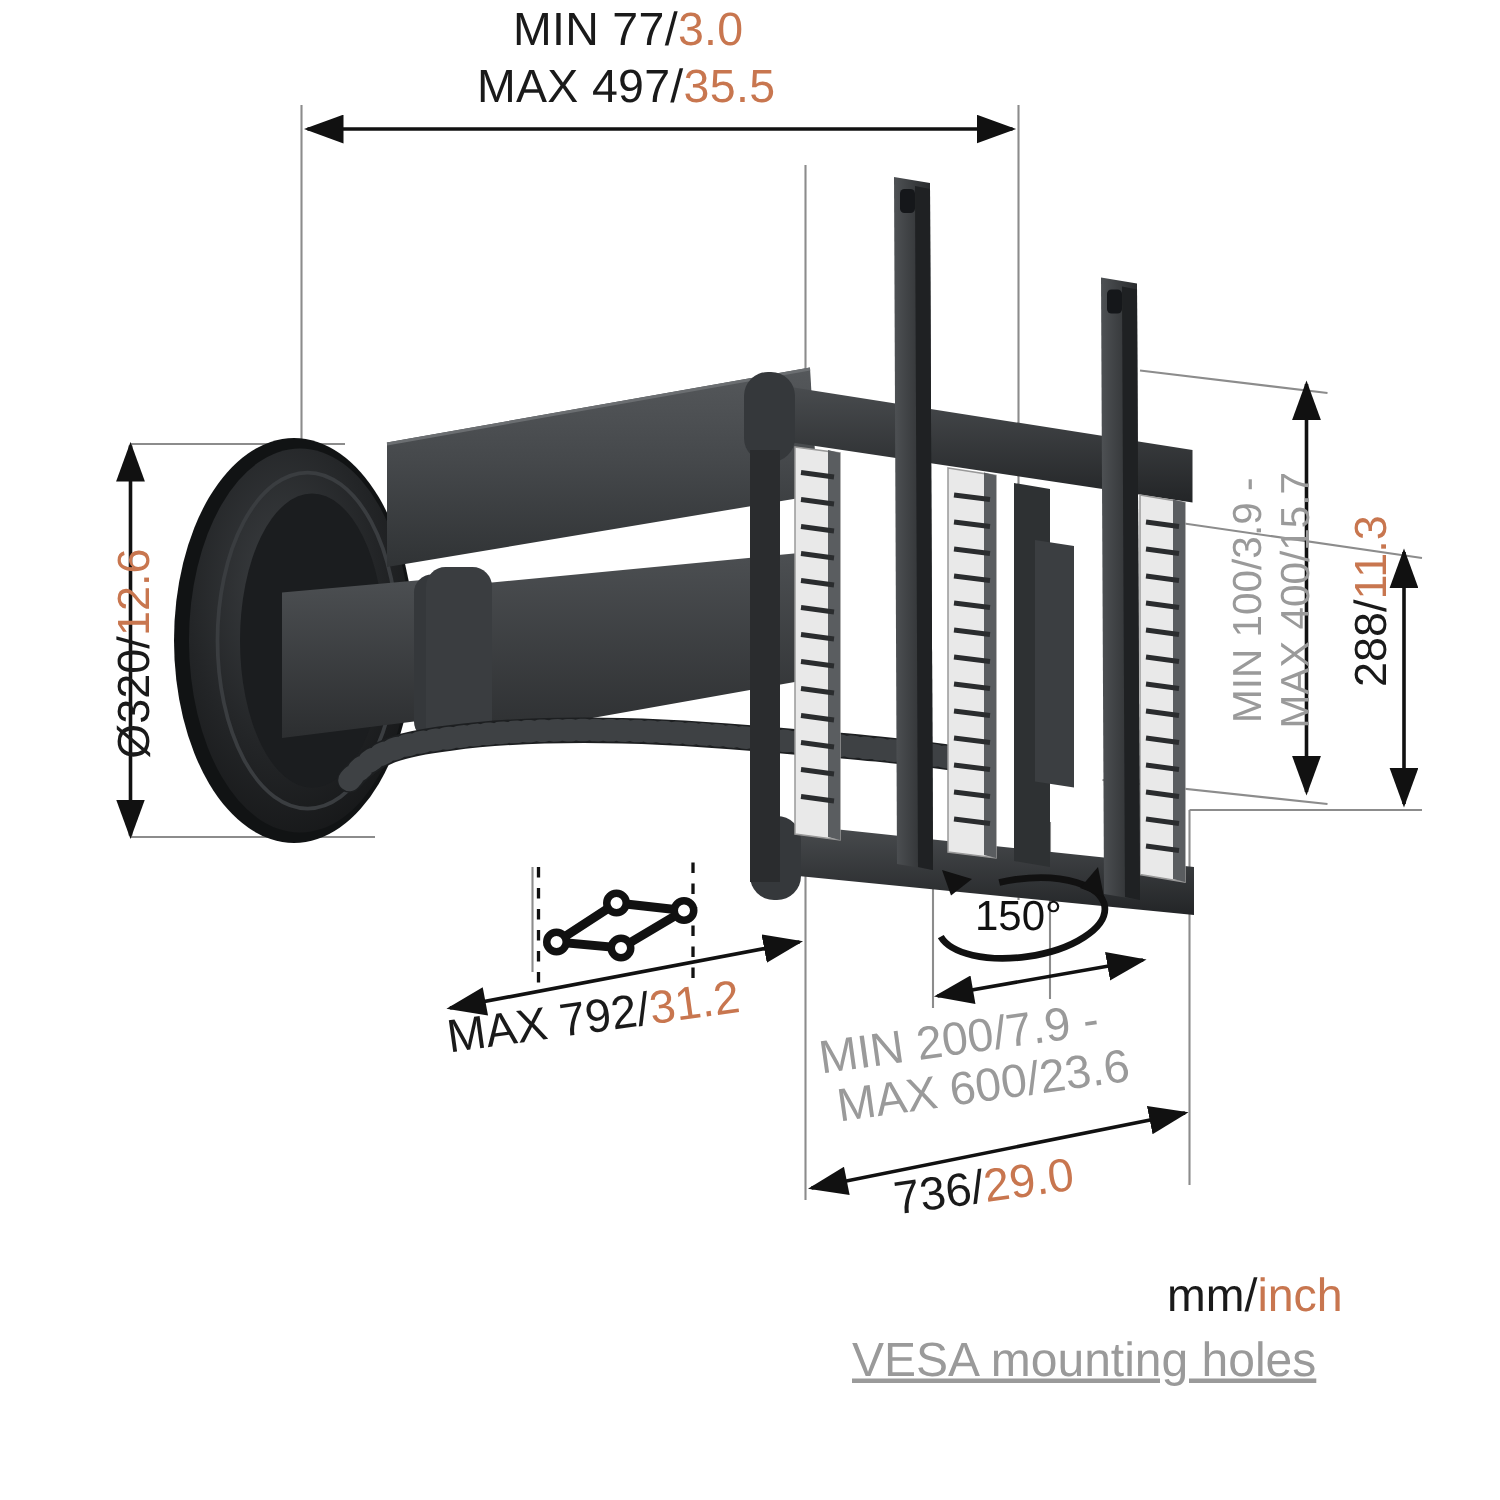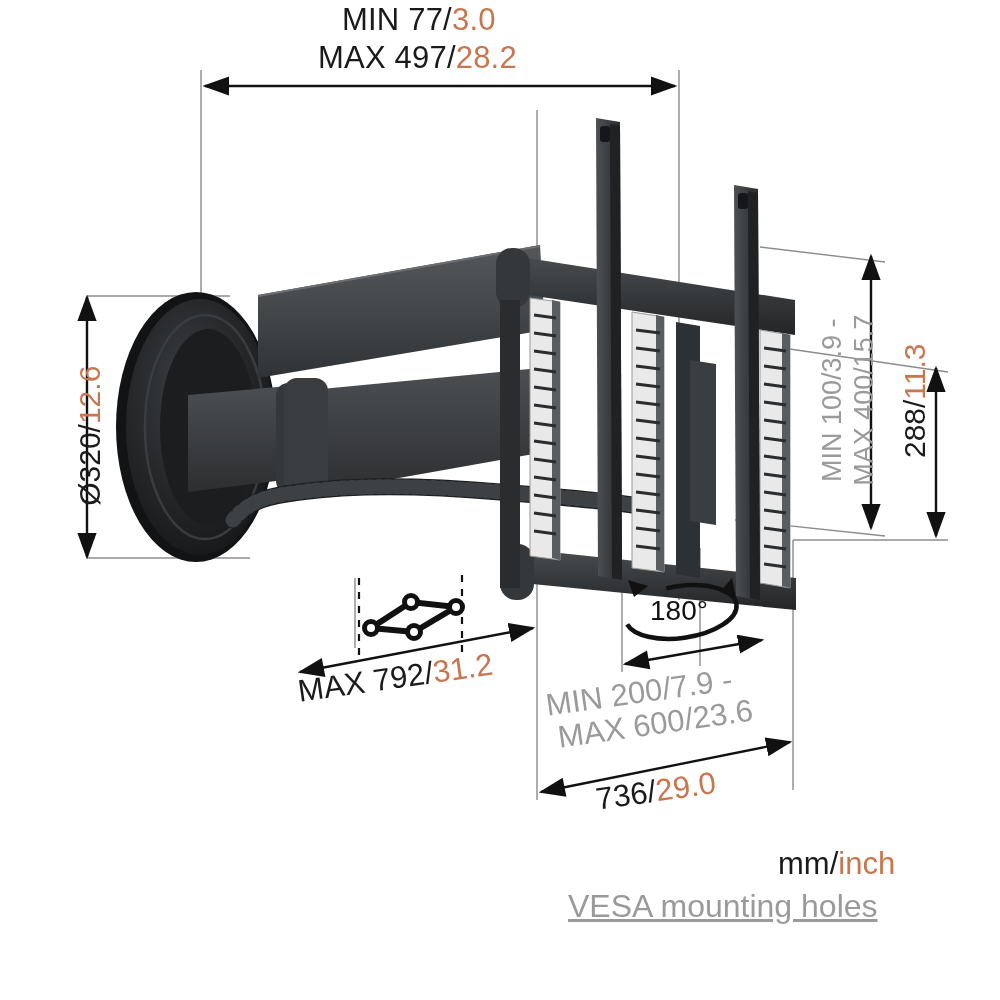--- a/index.html
+++ b/index.html
@@ -213,21 +213,21 @@
       <path d="M634 597 L628 580 L648 586 Z" fill="#111"></path>
       <path d="M720 592 L732 578 L736 598 Z" fill="#111"></path>
     </g>
   </svg>
 
   <div class="lbl t-top" style="left:342px; top:4px;">
     <span class="blk">MIN 77/</span><span class="org">3.0</span>
   </div>
 
   <div class="lbl t-top" style="left:318px; top:42px;">
-    <span class="blk">MAX 497/</span><span class="org">28.2</span>
+    <span class="blk">MAX 497/</span><span class="org">35.5</span>
   </div>
 
   <div class="lbl t-mid" style="left:-40px; top:420px; width:260px; text-align:center;
               transform:rotate(-90deg); transform-origin:center center;">
     <span class="blk">Ø320/</span><span class="org">12.6</span>
   </div>
 
   <div class="lbl t-small gry" style="left:682px; top:386px; width:300px; text-align:center;
               transform:rotate(-90deg); transform-origin:center center;">MIN 100/3.9 -</div>
 
@@ -248,21 +248,21 @@
               transform-origin:left top;">MIN 200/7.9 -</div>
 
   <div class="lbl t-cap gry" style="left:556px; top:722px; transform:rotate(-8deg);
               transform-origin:left top;">MAX 600/23.6</div>
 
   <div class="lbl t-cap" style="left:594px; top:784px; transform:rotate(-8deg);
               transform-origin:left top;">
     <span class="blk">736/</span><span class="org">29.0</span>
   </div>
 
-  <div class="lbl t-deg" style="left:650px; top:596px;">180°</div>
+  <div class="lbl t-deg" style="left:650px; top:596px;">150°</div>
 
   <div class="lbl t-cap" style="left:778px; top:848px;">
     <span class="blk">mm/</span><span class="org">inch</span>
   </div>
 
   <div class="lbl t-vesa gry" style="left:568px; top:890px;text-decoration:underline;">VESA mounting holes</div>
 
 </div>
 
 </body></html>

